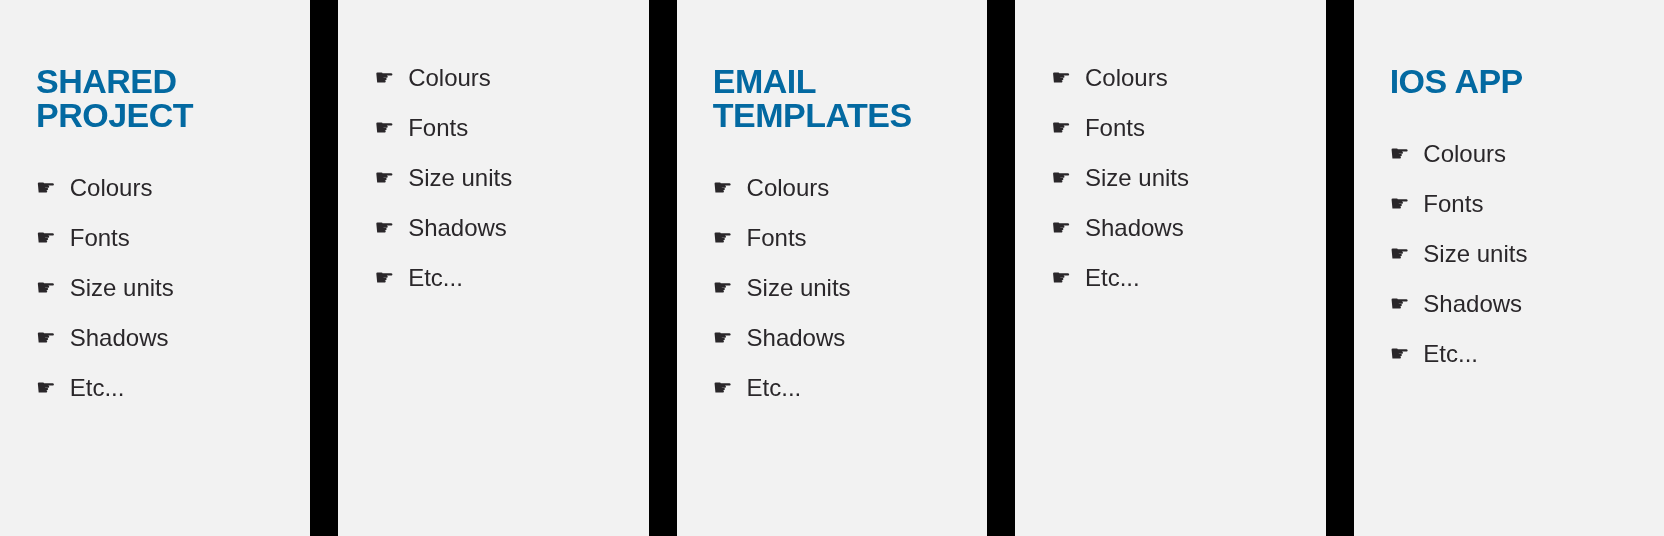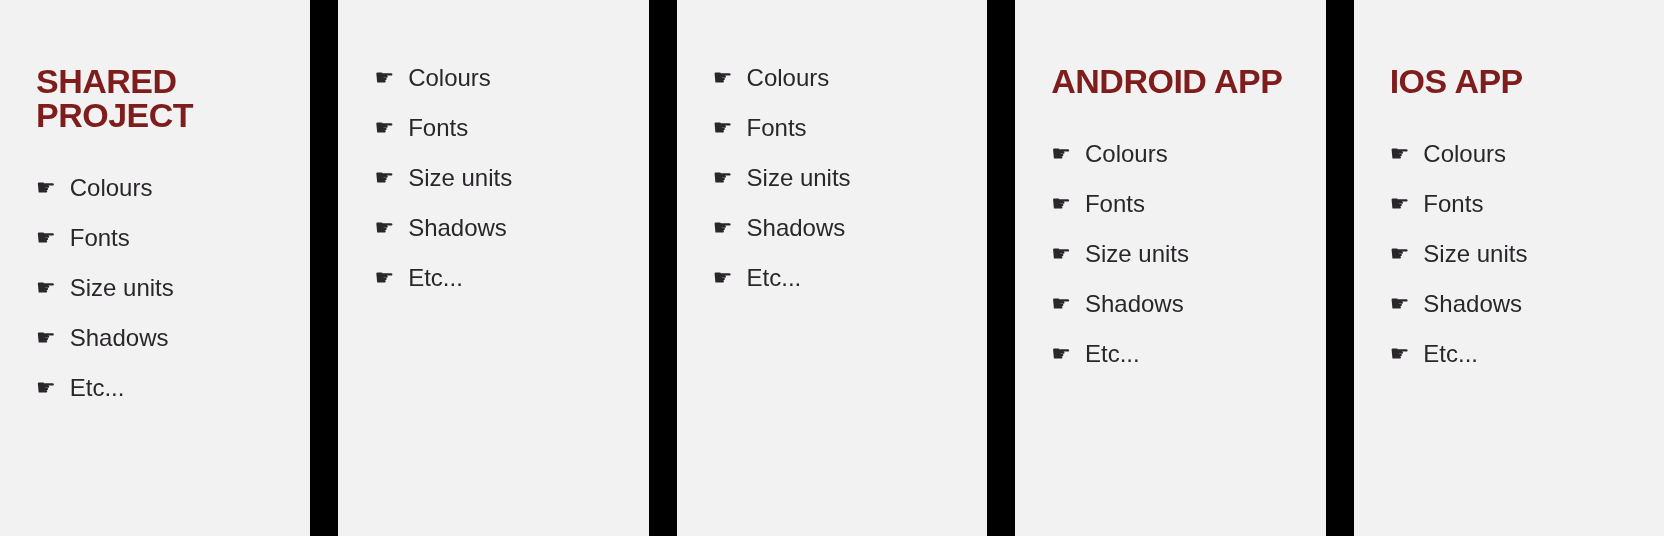--- a/index.html
+++ b/index.html
@@ -19,21 +19,21 @@
       background: #f2f2f2;
       flex: 1;
       padding: 64px 36px 36px 36px;
       display: flex;
       flex-direction: column;
     }
     .column-title {
       font-family: "Arial Black", "Helvetica Neue", Impact, sans-serif;
       font-weight: 900;
       font-stretch: condensed;
-      color: #7f1d1d;
+      color: #0369a1;
       font-size: 34px;
       letter-spacing: -0.5px;
       text-transform: uppercase;
       margin-bottom: 42px;
       line-height: 1;
     }
     .item-list {
       list-style: none;
       display: flex;
       flex-direction: column;
@@ -101,20 +101,21 @@
       <span>Shadows</span>
     </li>
     <li class="item">
       <span class="pointer-icon">☛</span>
       <span>Etc...</span>
     </li>
   </ul>
 </div>
 
 <div class="column">
+  <h2 class="column-title">EMAIL TEMPLATES</h2>
   <ul class="item-list">
     <li class="item">
       <span class="pointer-icon">☛</span>
       <span>Colours</span>
     </li>
     <li class="item">
       <span class="pointer-icon">☛</span>
       <span>Fonts</span>
     </li>
     <li class="item">
@@ -126,21 +127,20 @@
       <span>Shadows</span>
     </li>
     <li class="item">
       <span class="pointer-icon">☛</span>
       <span>Etc...</span>
     </li>
   </ul>
 </div>
 
 <div class="column">
-  <h2 class="column-title">ANDROID APP</h2>
   <ul class="item-list">
     <li class="item">
       <span class="pointer-icon">☛</span>
       <span>Colours</span>
     </li>
     <li class="item">
       <span class="pointer-icon">☛</span>
       <span>Fonts</span>
     </li>
     <li class="item">

